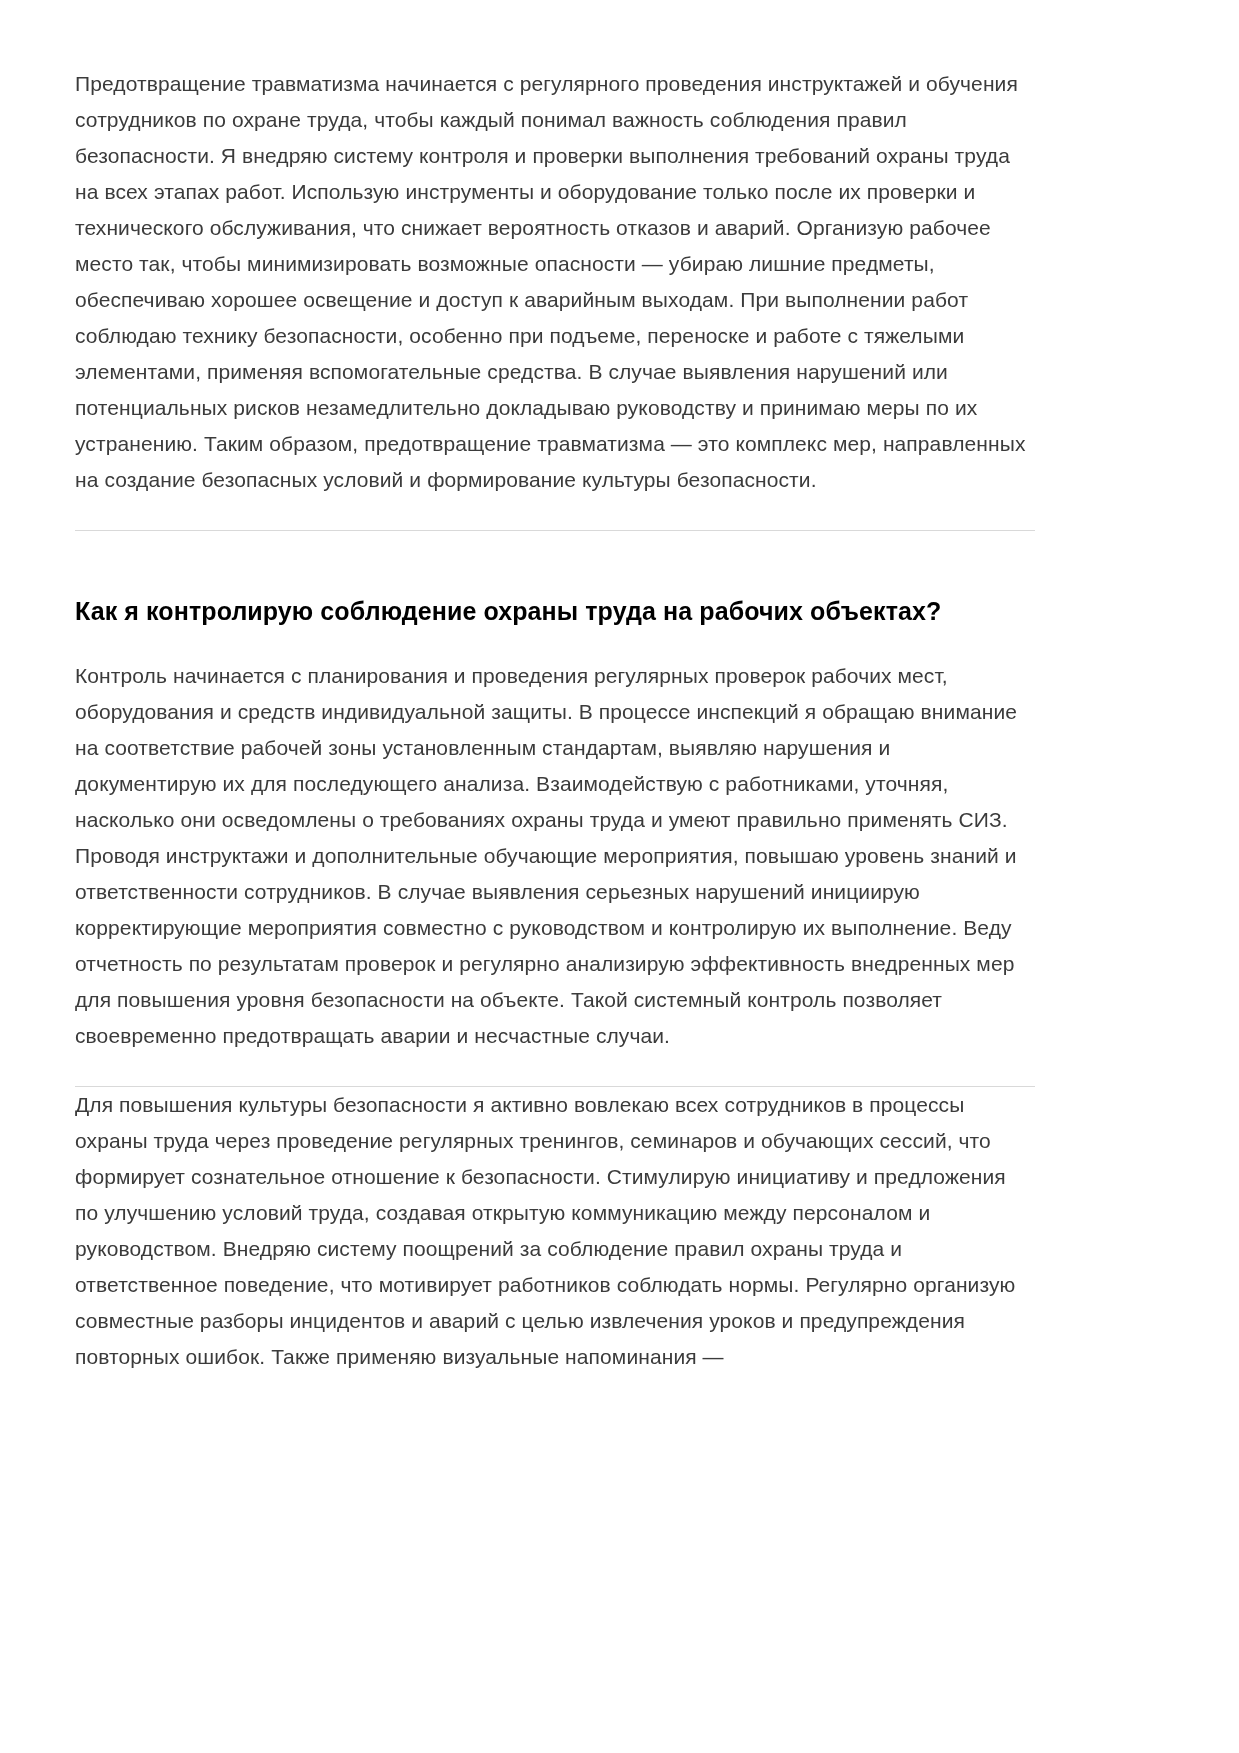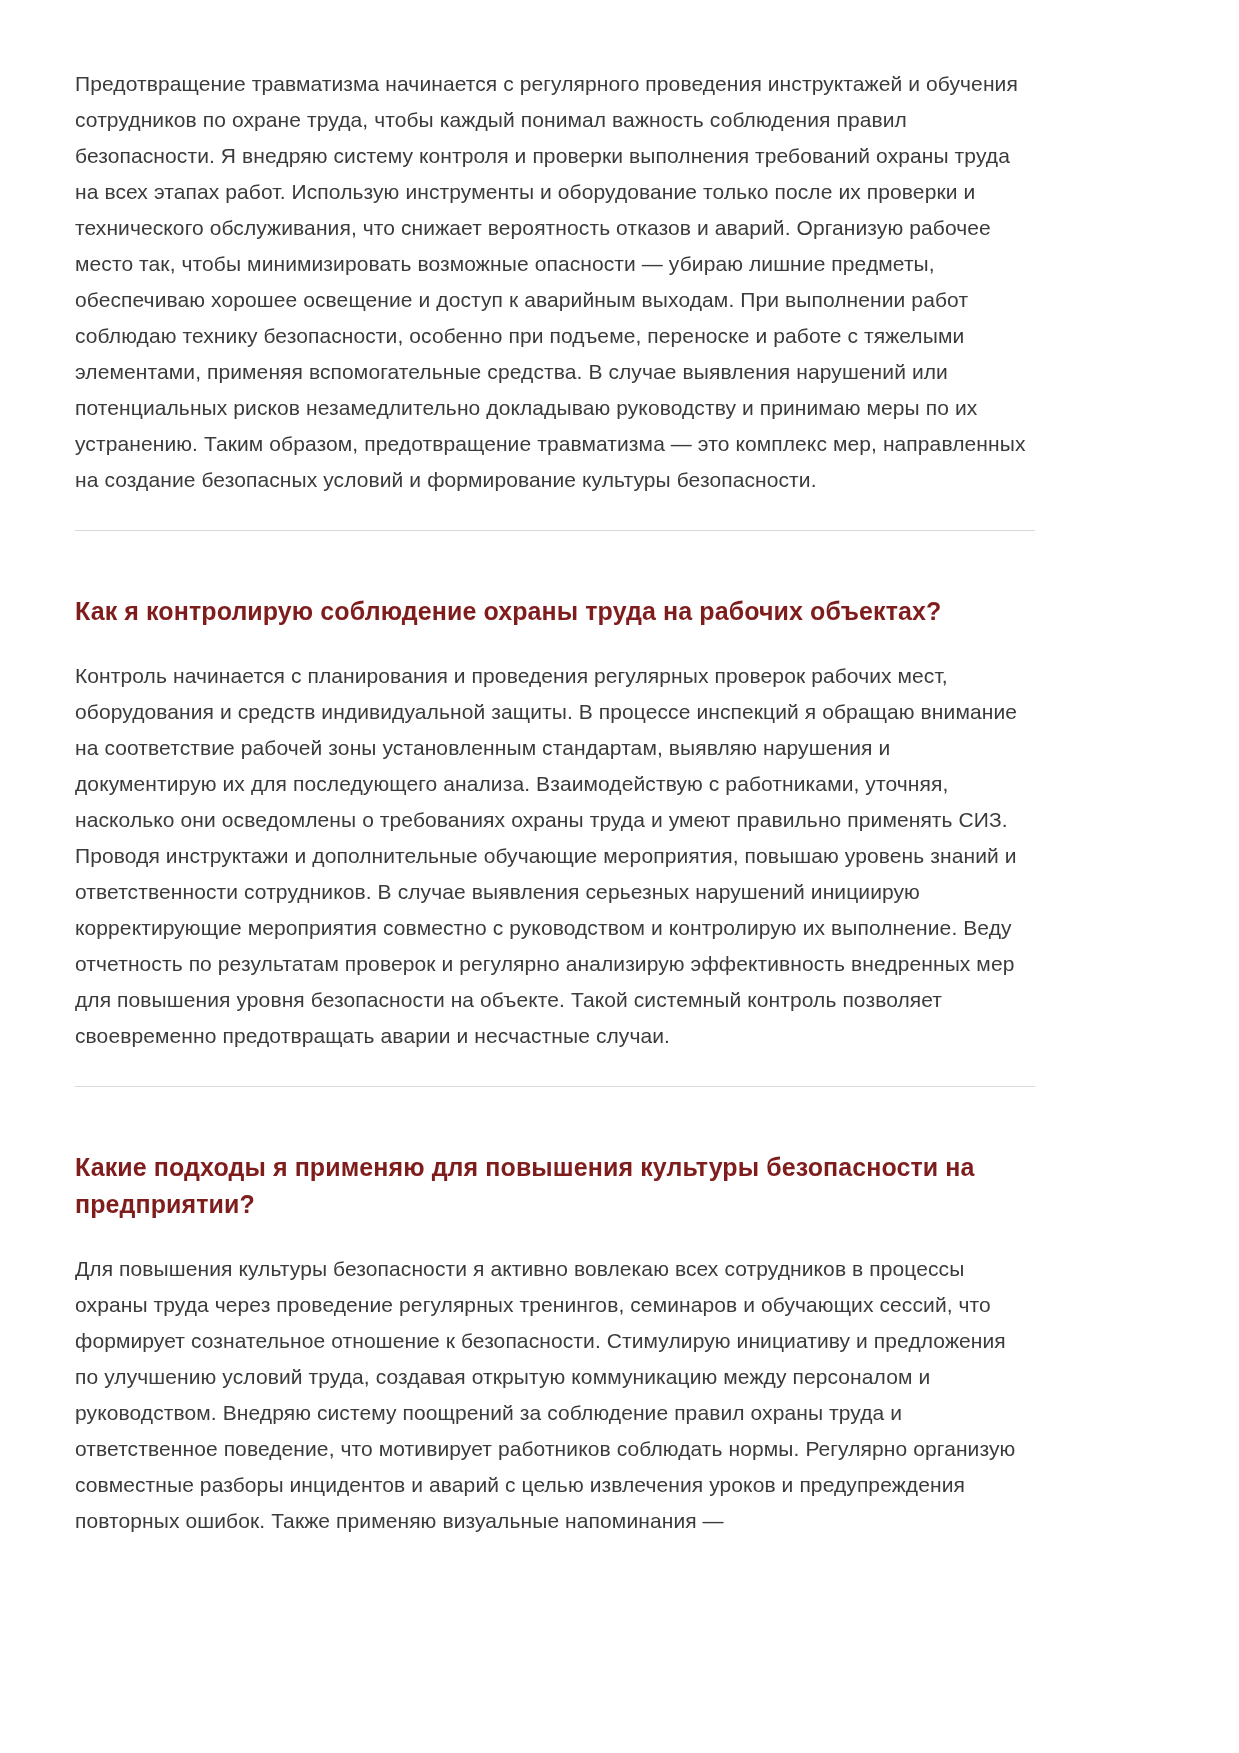--- a/index.html
+++ b/index.html
@@ -31,37 +31,36 @@
   .divider {
     border: none;
     border-top: 1px solid #d9d9d9;
     margin: 32px 0 0 0;
     height: 0;
   }
   .question-heading {
     font-size: 25px;
     line-height: 37px;
     font-weight: 700;
-    color: #7f1d1d;
+    color: #000000;
     margin: 62px 0 28px 0;
     letter-spacing: 0.1px;
   }
 </style>
 </head>
 <body>
 
 <div class="page">
 
   <p class="paragraph">Предотвращение травматизма начинается с регулярного проведения инструктажей и обучения сотрудников по охране труда, чтобы каждый понимал важность соблюдения правил безопасности. Я внедряю систему контроля и проверки выполнения требований охраны труда на всех этапах работ. Использую инструменты и оборудование только после их проверки и технического обслуживания, что снижает вероятность отказов и аварий. Организую рабочее место так, чтобы минимизировать возможные опасности — убираю лишние предметы, обеспечиваю хорошее освещение и доступ к аварийным выходам. При выполнении работ соблюдаю технику безопасности, особенно при подъеме, переноске и работе с тяжелыми элементами, применяя вспомогательные средства. В случае выявления нарушений или потенциальных рисков незамедлительно докладываю руководству и принимаю меры по их устранению. Таким образом, предотвращение травматизма — это комплекс мер, направленных на создание безопасных условий и формирование культуры безопасности.</p>
 
   <hr class="divider">
 
   <h2 class="question-heading">Как я контролирую соблюдение охраны труда на рабочих объектах?</h2>
 
   <p class="paragraph">Контроль начинается с планирования и проведения регулярных проверок рабочих мест, оборудования и средств индивидуальной защиты. В процессе инспекций я обращаю внимание на соответствие рабочей зоны установленным стандартам, выявляю нарушения и документирую их для последующего анализа. Взаимодействую с работниками, уточняя, насколько они осведомлены о требованиях охраны труда и умеют правильно применять СИЗ. Проводя инструктажи и дополнительные обучающие мероприятия, повышаю уровень знаний и ответственности сотрудников. В случае выявления серьезных нарушений инициирую корректирующие мероприятия совместно с руководством и контролирую их выполнение. Веду отчетность по результатам проверок и регулярно анализирую эффективность внедренных мер для повышения уровня безопасности на объекте. Такой системный контроль позволяет своевременно предотвращать аварии и несчастные случаи.</p>
 
   <hr class="divider">
 
-  <h2 class="question-heading">Какие подходы я применяю для повышения культуры безопасности на предприятии?</h2>
 
   <p class="paragraph">Для повышения культуры безопасности я активно вовлекаю всех сотрудников в процессы охраны труда через проведение регулярных тренингов, семинаров и обучающих сессий, что формирует сознательное отношение к безопасности. Стимулирую инициативу и предложения по улучшению условий труда, создавая открытую коммуникацию между персоналом и руководством. Внедряю систему поощрений за соблюдение правил охраны труда и ответственное поведение, что мотивирует работников соблюдать нормы. Регулярно организую совместные разборы инцидентов и аварий с целью извлечения уроков и предупреждения повторных ошибок. Также применяю визуальные напоминания —</p>
 
 </div>
 
 </body></html>

